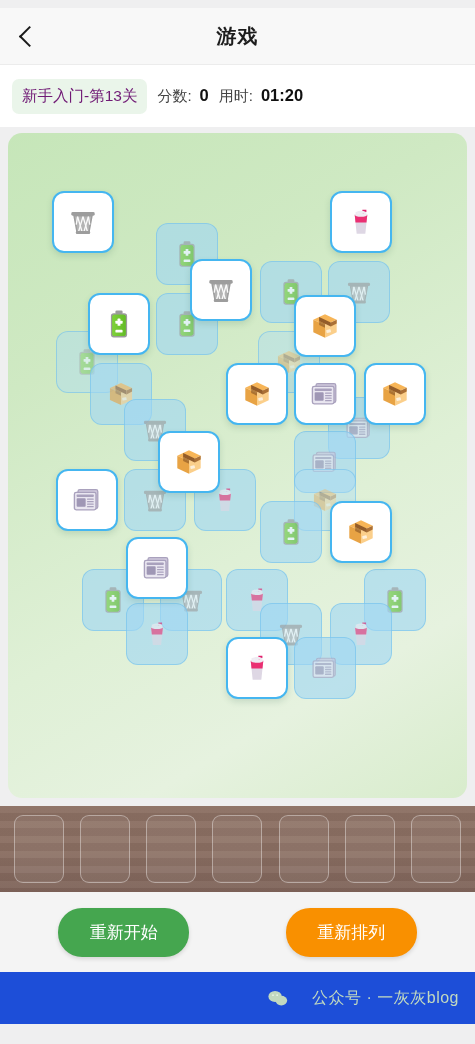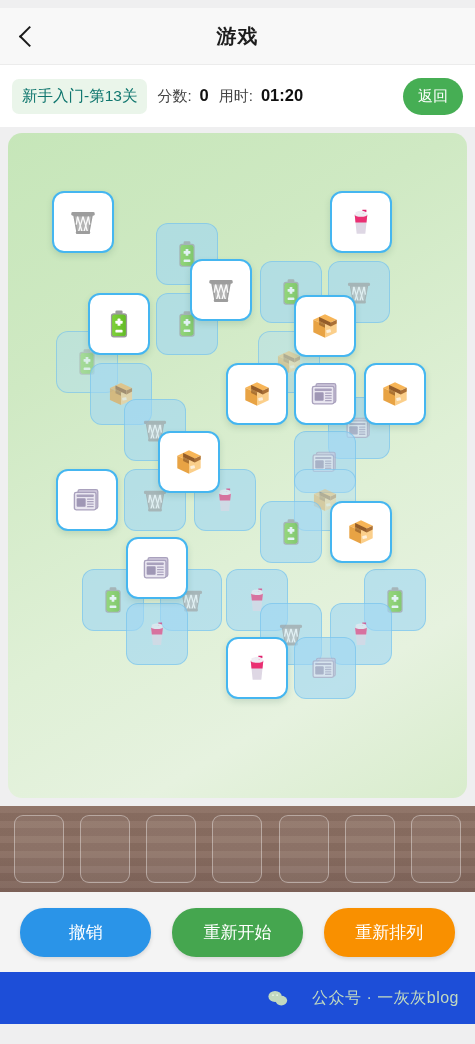--- a/index.html
+++ b/index.html
@@ -63,21 +63,21 @@
     height: 62px;
     background: #ffffff;
     display: flex;
     align-items: center;
     padding: 0 12px;
     box-sizing: border-box;
     gap: 10px;
   }
   .level-badge {
     background: #eaf5ea;
-    color: #0f766e;
+    color: #701a75;
     font-size: 15.5px;
     padding: 7px 10px;
     border-radius: 7px;
     white-space: nowrap;
   }
   .stat {
     font-size: 15px;
     color: #333;
     white-space: nowrap;
     display: flex;
@@ -227,21 +227,20 @@
   <div class="level-badge">新手入门-第13关</div>
   <div class="stat">
     <span class="stat-label">分数:</span>
     <span class="stat-value">0</span>
   </div>
   <div class="stat">
     <span class="stat-label">用时:</span>
     <span class="stat-value">01:20</span>
   </div>
   <div class="spacer"></div>
-  <button class="return-btn">返回</button>
 </div>
 
 <div class="board-wrap">
   <div class="board" id="board">
       <div class="tile active" style="left: 44px; top: 58px; z-index: 200;">
         <span>
           <svg class="icon" viewBox="0 0 40 40">
             <rect x="7" y="9" width="26" height="4" rx="1.6" fill="#9d9d9d"></rect>
             <path d="M10 13 L13.5 32 L26.5 32 L30 13 Z" fill="#b4b4b4"></path>
             <path d="M10 13 L13.5 32 L26.5 32 L30 13 Z" fill="none" stroke="#9d9d9d" stroke-width="1.6"></path>
@@ -762,21 +761,20 @@
     <div class="slot"></div>
     <div class="slot"></div>
     <div class="slot"></div>
     <div class="slot"></div>
     <div class="slot"></div>
     <div class="slot"></div>
     <div class="slot"></div>
   </div>
 
 <div class="actions">
-  <button class="action-btn btn-undo">撤销</button>
   <button class="action-btn btn-restart">重新开始</button>
   <button class="action-btn btn-shuffle">重新排列</button>
 </div>
 
 <div class="footer">
   <svg width="20" height="17" viewBox="0 0 24 20">
     <ellipse cx="8.5" cy="7.5" rx="8" ry="6.6" fill="#c2d9bf"></ellipse>
     <ellipse cx="16" cy="12.5" rx="7" ry="5.8" fill="#c2d9bf"></ellipse>
     <circle cx="6" cy="6" r="1.1" fill="#e6f2e3"></circle>
     <circle cx="11" cy="6" r="1.1" fill="#e6f2e3"></circle>

